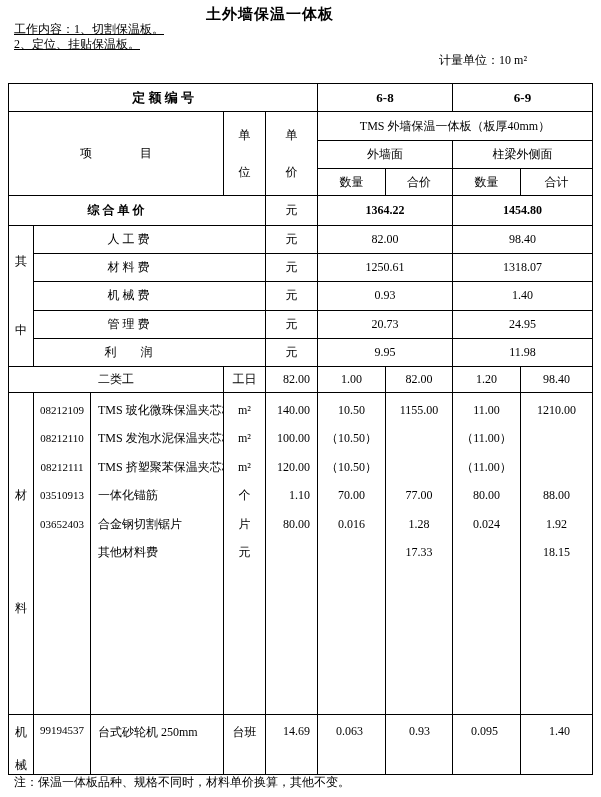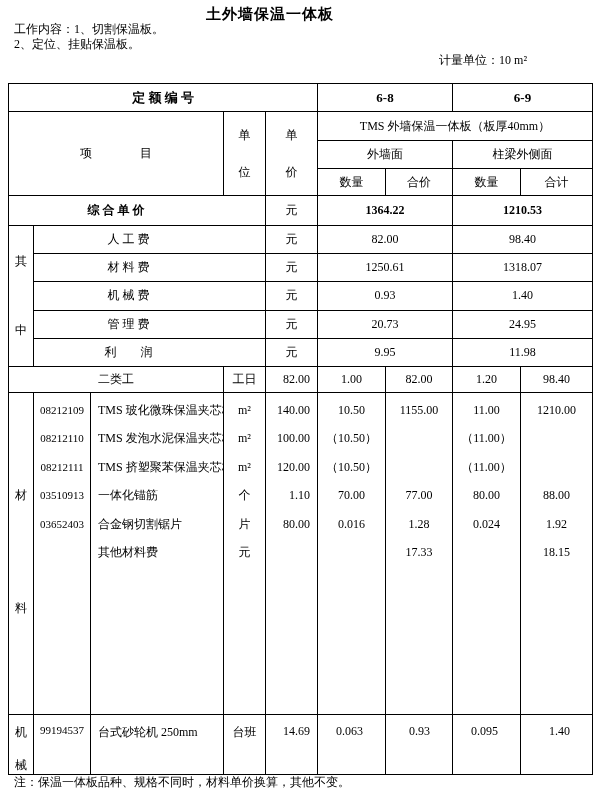--- a/index.html
+++ b/index.html
@@ -9,21 +9,21 @@
     position: relative;
     font-family: "Liberation Serif", "DejaVu Serif", serif;
     color: #000;
     font-size: 12px;
   }
   .title {
     position: absolute; top: 5px; left: 0; width: 540px;
     text-align: center; font-size: 15px; font-weight: bold;
     letter-spacing: 1px;
   }
-  .work { position: absolute; left: 14px; top: 22px; line-height: 15px; }
+  .work { position: absolute; left: 14px; top: 22px; line-height: 15px; text-decoration: underline; }
   .work .line2 { }
   .measure { position: absolute; top: 52px; left: 0; width: 527px; text-align: right; }
   table.quota {
     position: absolute; left: 8px; top: 76px;
     width: 584px; border-collapse: collapse; table-layout: fixed; margin-top: 7px;
   }
   td {
     border: 1px solid #000;
     text-align: center; vertical-align: middle;
     font-size: 12px; padding: 0; overflow: hidden;
@@ -111,21 +111,21 @@
     <td>数量</td>
     <td>合价</td>
     <td>数量</td>
     <td>合计</td>
   </tr>
 
   <tr class="r5">
     <td colspan="4" class="b shift-l">综 合 单 价</td>
     <td>元</td>
     <td colspan="2" class="b">1364.22</td>
-    <td colspan="2" class="b">1210.53</td>
+    <td colspan="2" class="b">1454.80</td>
   </tr>
 
   <tr class="fee">
     <td rowspan="5">
       <div class="vstack among-stack">
         <span>其</span>
         <span>中</span>
       </div>
     </td>
     <td colspan="3" class="shift-l">人 工 费</td>

